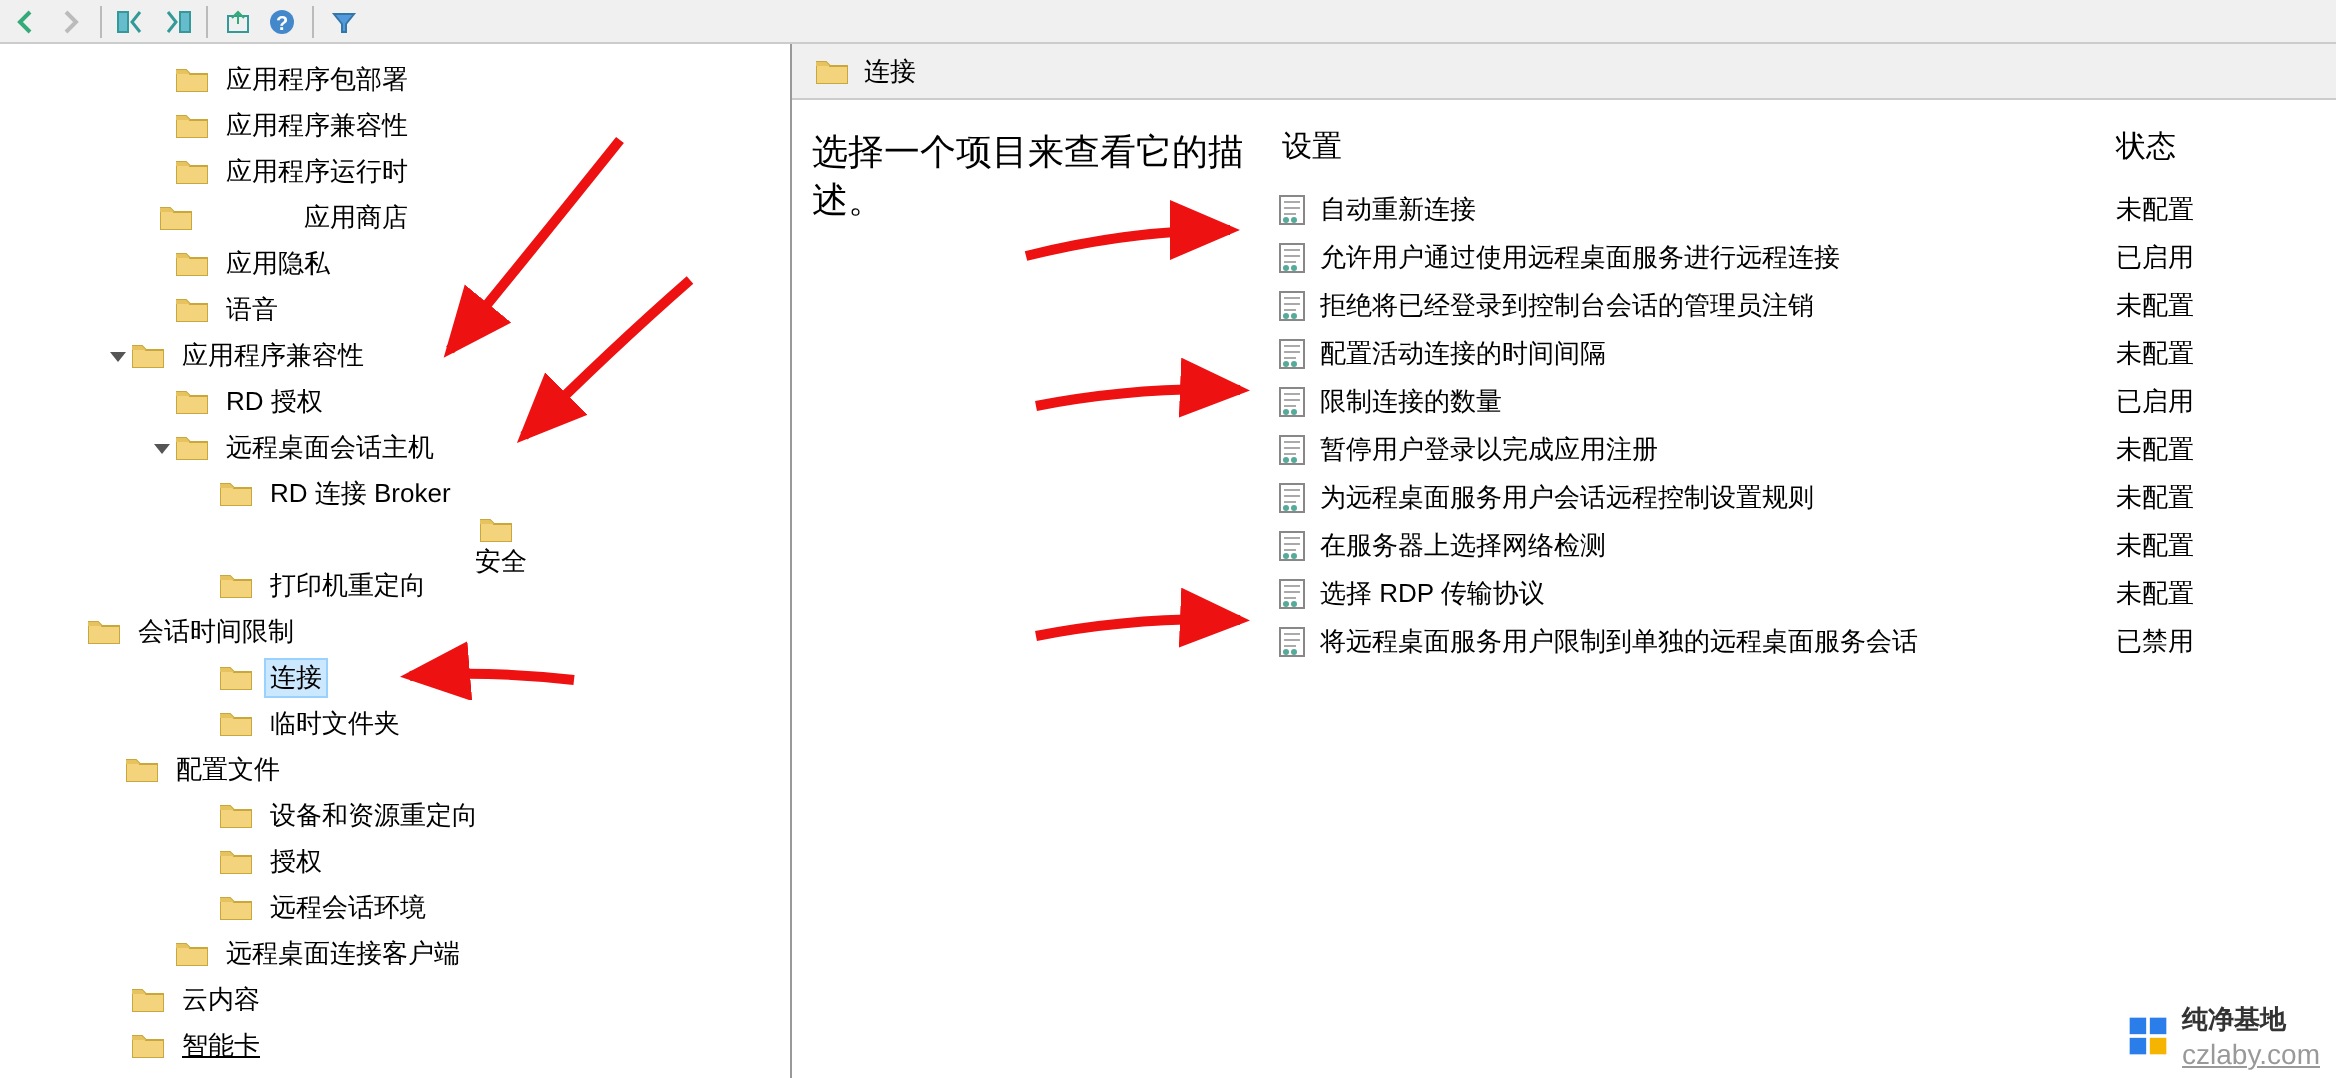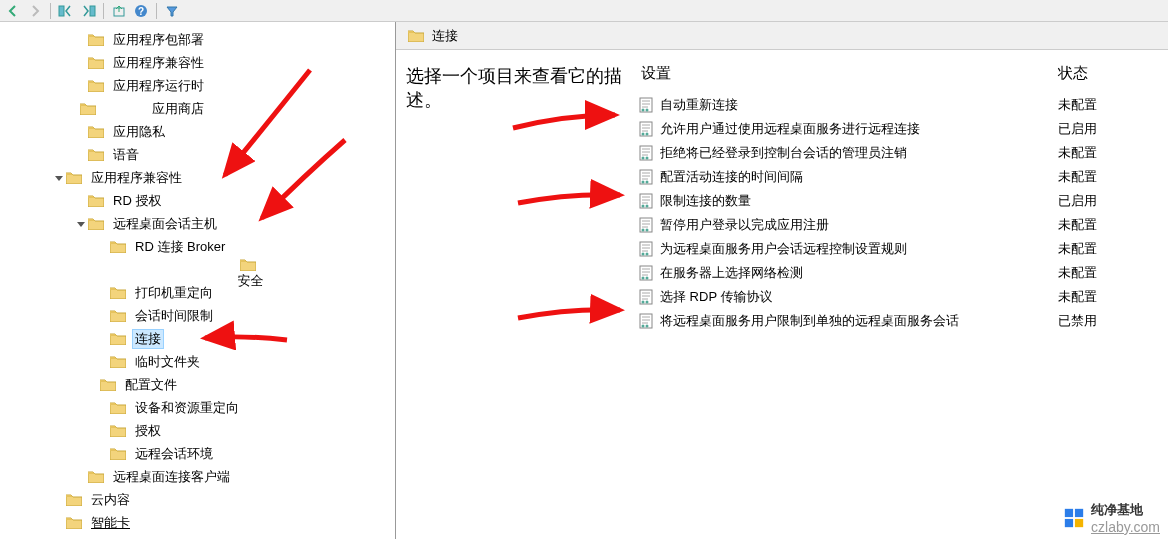--- a/index.html
+++ b/index.html
@@ -313,48 +313,48 @@
       </div>
       <div class="tree-item" style="padding-left: 110px;">
         <span class="folder">
           <svg width="16" height="13">
             <path d="M0 2 L5 2 L7 4 L16 4 L16 13 L0 13 Z" fill="#f3d47c" stroke="#c9a73a"></path>
             <path d="M0 2 L5 2 L7 4 L0 4 Z" fill="#e6c35e"></path>
           </svg>
         </span>
         <span class="label">打印机重定向</span>
       </div>
+      <div class="tree-item" style="padding-left: 44px;">
+        <span class="folder">
+          <svg width="16" height="13">
+            <path d="M0 2 L5 2 L7 4 L16 4 L16 13 L0 13 Z" fill="#f3d47c" stroke="#c9a73a"></path>
+            <path d="M0 2 L5 2 L7 4 L0 4 Z" fill="#e6c35e"></path>
+          </svg>
+        </span>
+        <span class="label">会话时间限制</span>
+      </div>
+      <div class="tree-item selected" style="padding-left: 110px;">
+        <span class="folder">
+          <svg width="16" height="13">
+            <path d="M0 2 L5 2 L7 4 L16 4 L16 13 L0 13 Z" fill="#f3d47c" stroke="#c9a73a"></path>
+            <path d="M0 2 L5 2 L7 4 L0 4 Z" fill="#e6c35e"></path>
+          </svg>
+        </span>
+        <span class="label">连接</span>
+      </div>
       <div class="tree-item" style="padding-left: 110px;">
         <span class="folder">
           <svg width="16" height="13">
             <path d="M0 2 L5 2 L7 4 L16 4 L16 13 L0 13 Z" fill="#f3d47c" stroke="#c9a73a"></path>
             <path d="M0 2 L5 2 L7 4 L0 4 Z" fill="#e6c35e"></path>
           </svg>
         </span>
-        <span class="label">会话时间限制</span>
-      </div>
-      <div class="tree-item selected" style="padding-left: 110px;">
-        <span class="folder">
-          <svg width="16" height="13">
-            <path d="M0 2 L5 2 L7 4 L16 4 L16 13 L0 13 Z" fill="#f3d47c" stroke="#c9a73a"></path>
-            <path d="M0 2 L5 2 L7 4 L0 4 Z" fill="#e6c35e"></path>
-          </svg>
-        </span>
-        <span class="label">连接</span>
-      </div>
-      <div class="tree-item" style="padding-left: 110px;">
-        <span class="folder">
-          <svg width="16" height="13">
-            <path d="M0 2 L5 2 L7 4 L16 4 L16 13 L0 13 Z" fill="#f3d47c" stroke="#c9a73a"></path>
-            <path d="M0 2 L5 2 L7 4 L0 4 Z" fill="#e6c35e"></path>
-          </svg>
-        </span>
         <span class="label">临时文件夹</span>
       </div>
-      <div class="tree-item" style="padding-left: 100px;">
+      <div class="tree-item" style="padding-left: 63px;">
         <span class="folder">
           <svg width="16" height="13">
             <path d="M0 2 L5 2 L7 4 L16 4 L16 13 L0 13 Z" fill="#f3d47c" stroke="#c9a73a"></path>
             <path d="M0 2 L5 2 L7 4 L0 4 Z" fill="#e6c35e"></path>
           </svg>
         </span>
         <span class="label">配置文件</span>
       </div>
       <div class="tree-item" style="padding-left: 110px;">
         <span class="folder">

